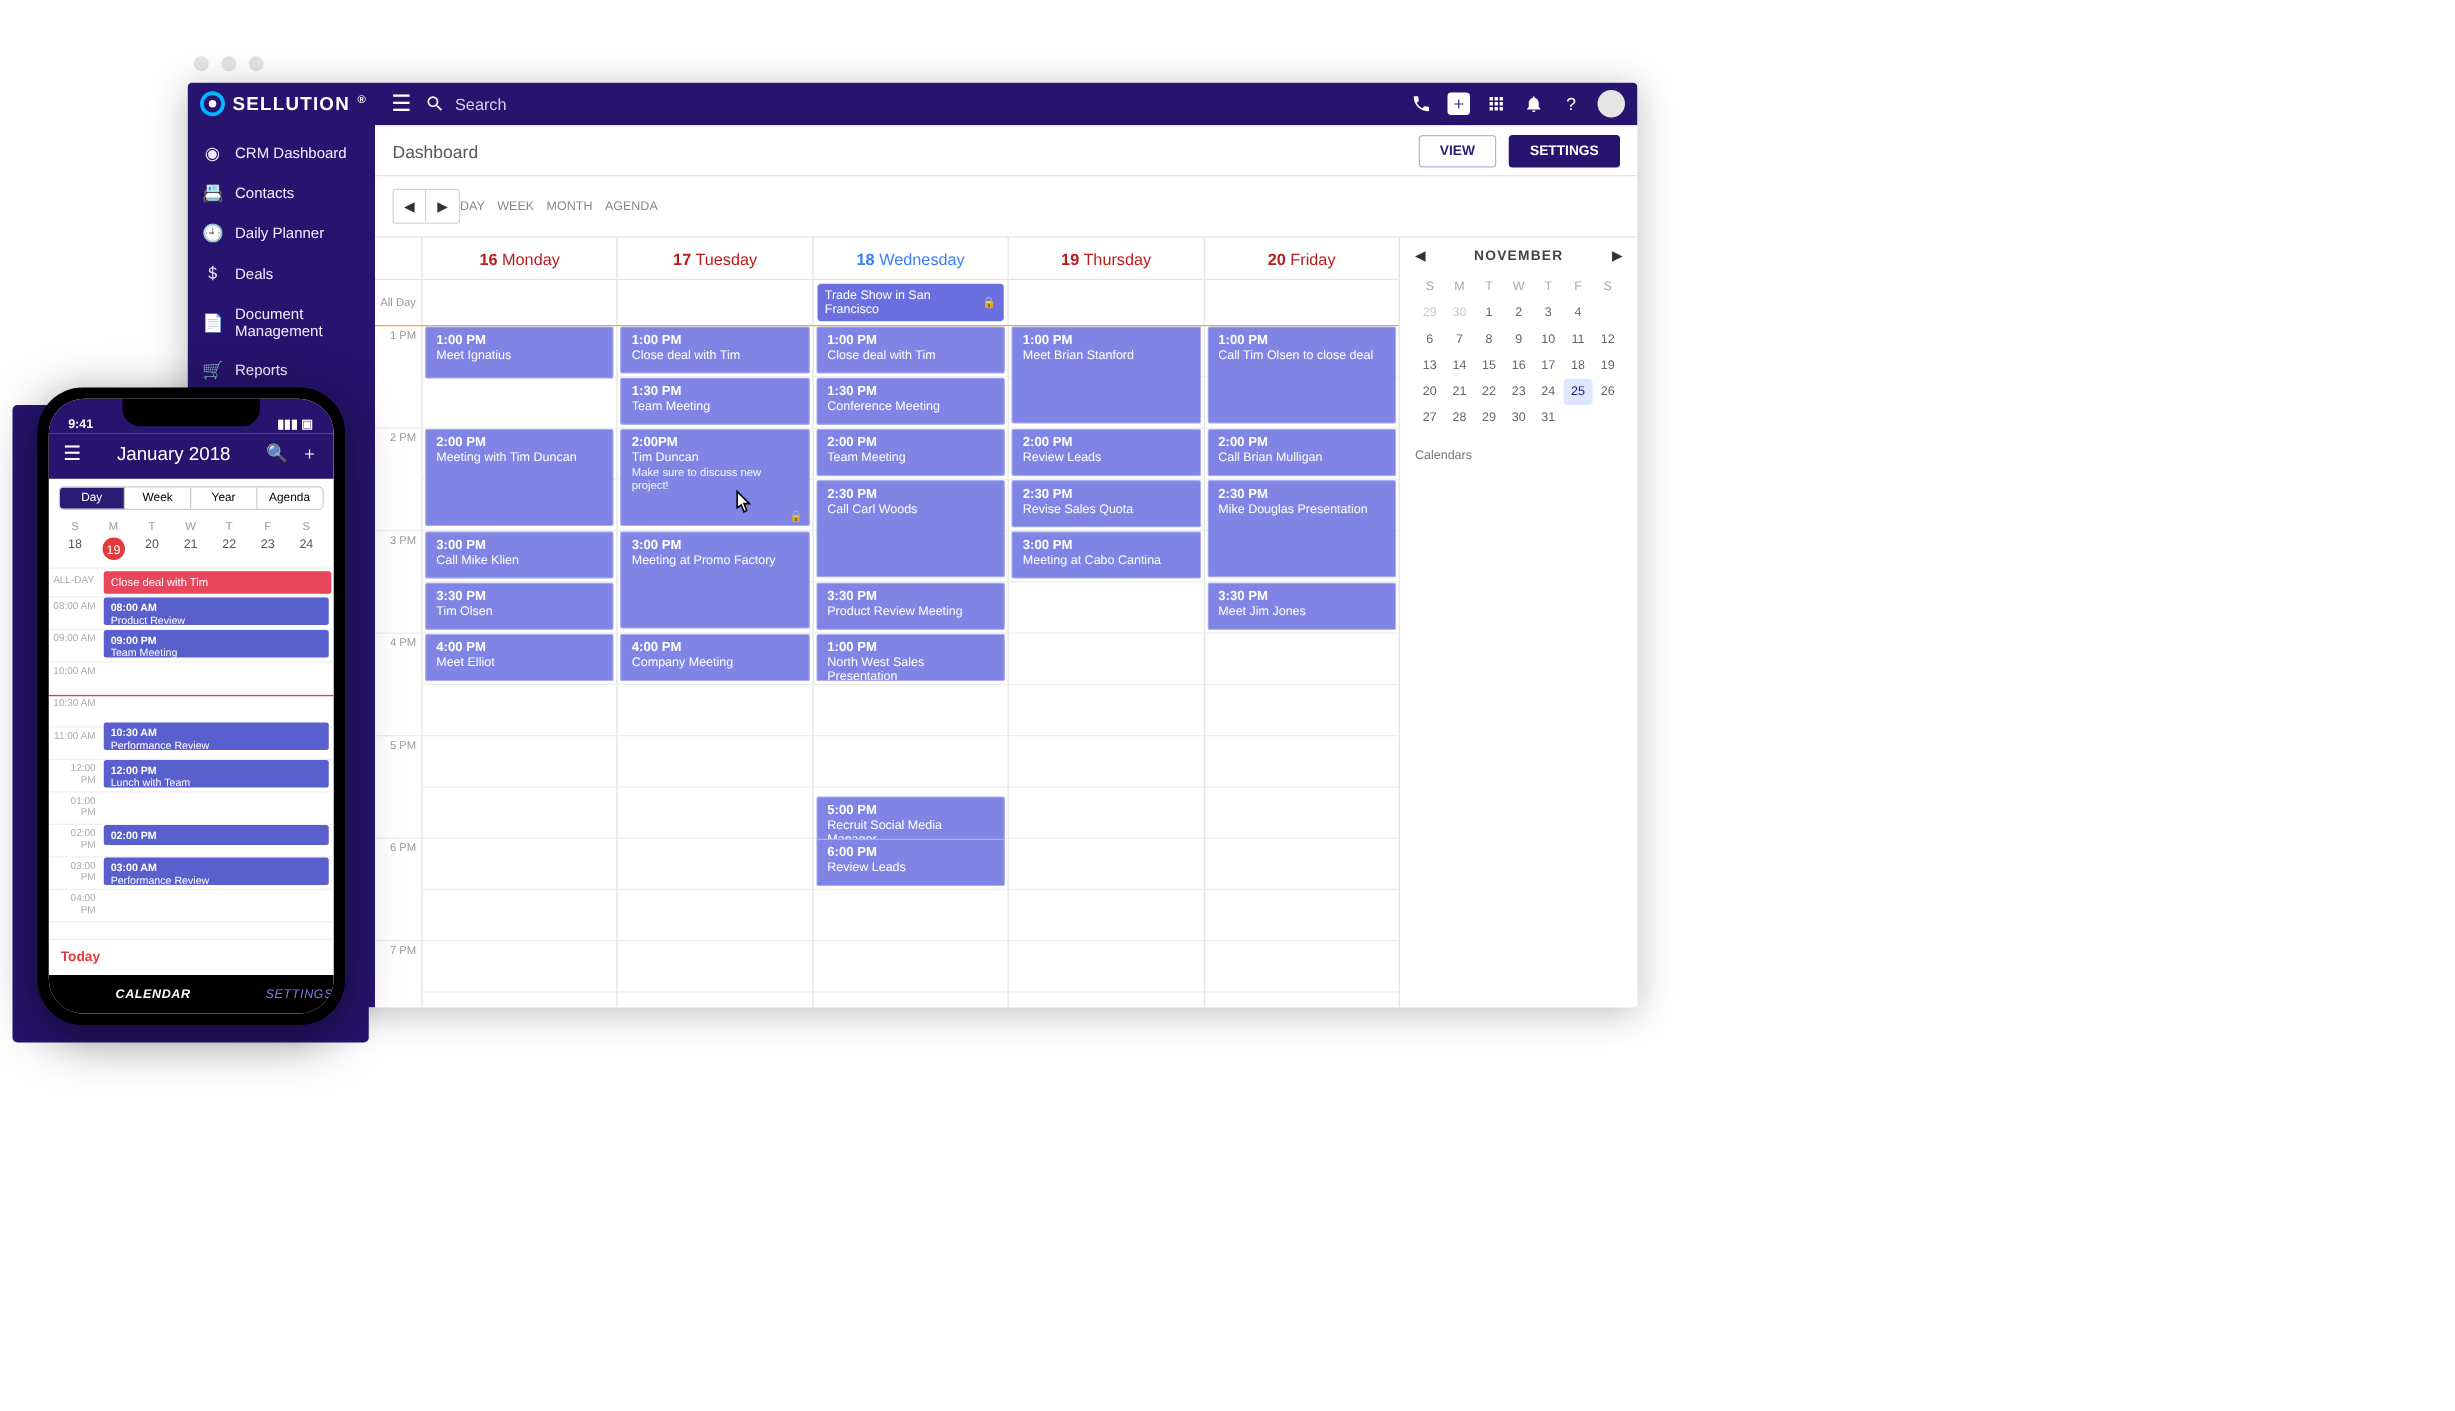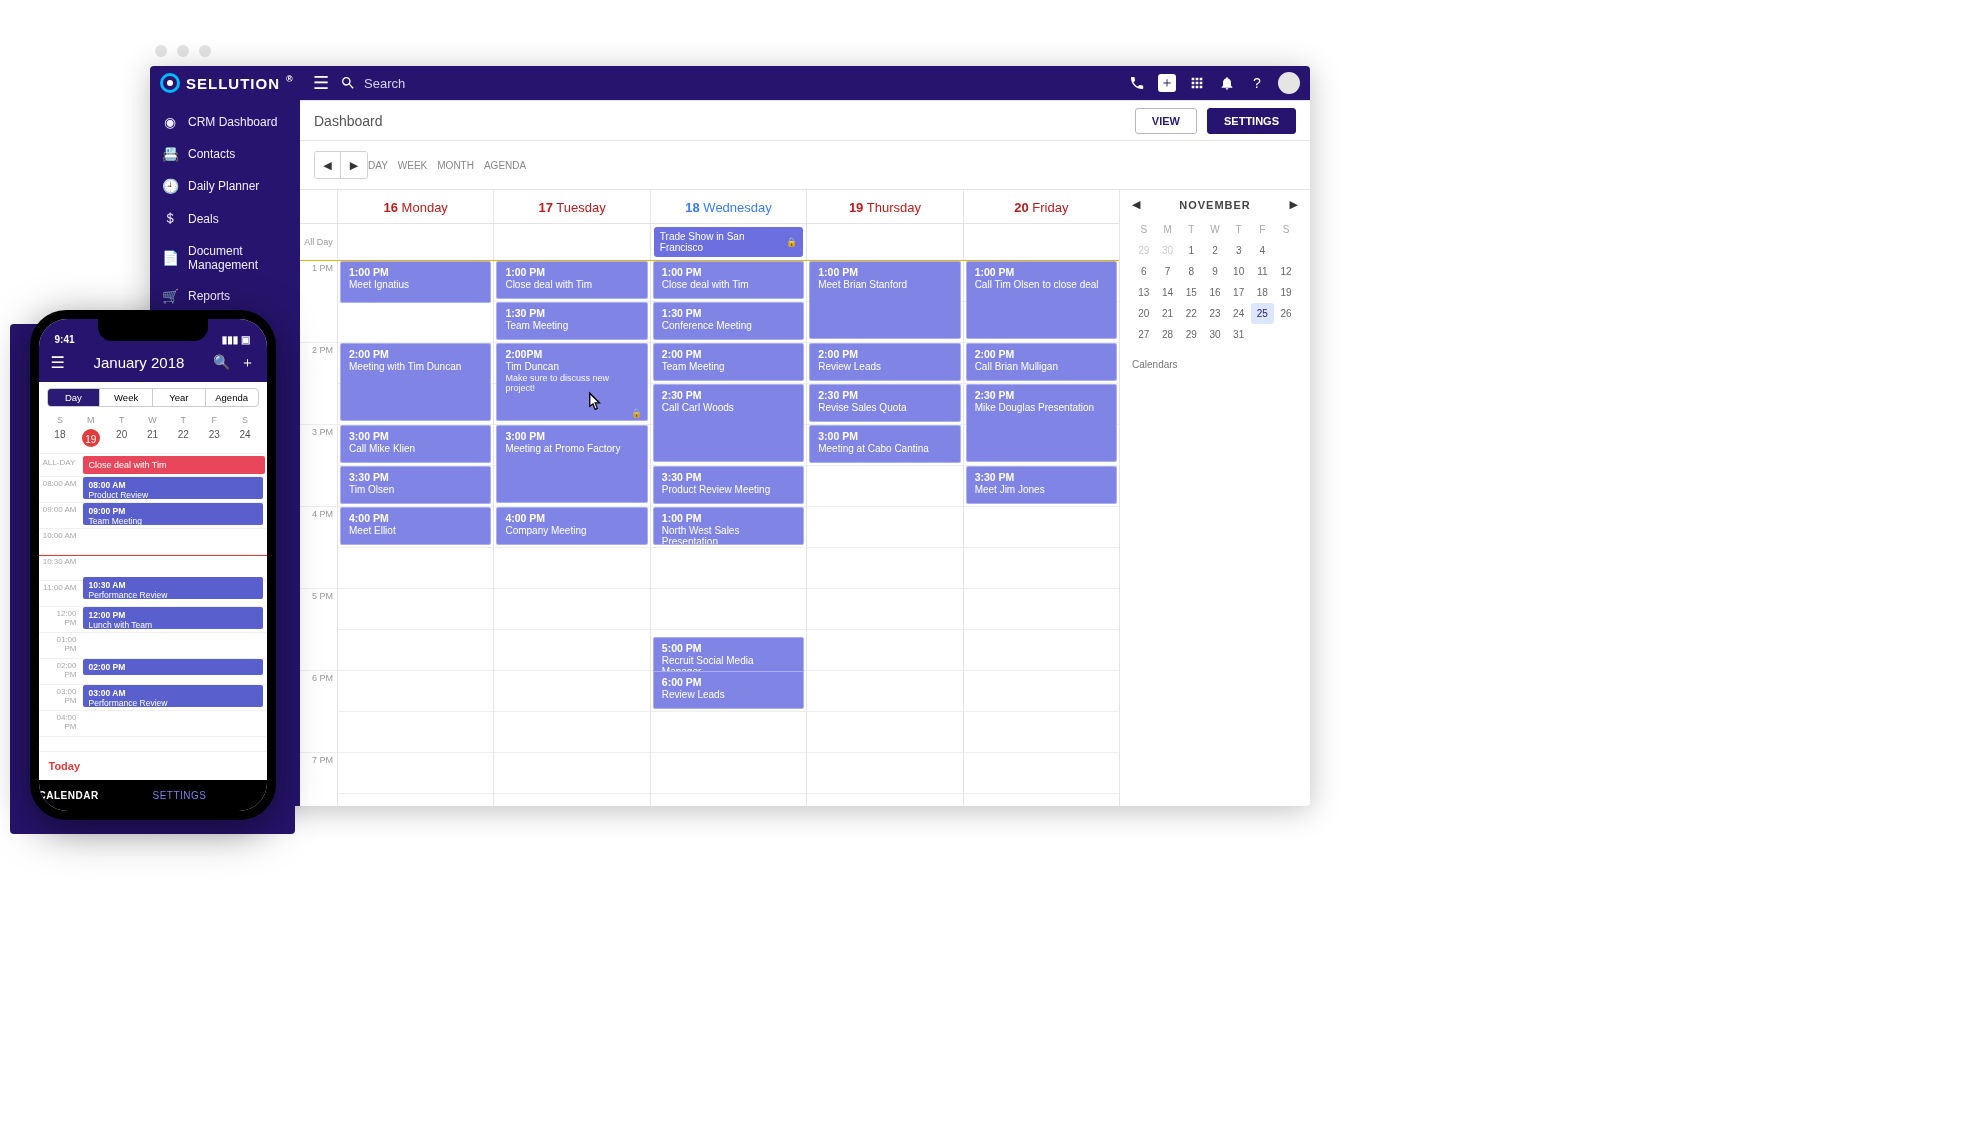--- a/index.html
+++ b/index.html
@@ -132,21 +132,21 @@
 .p-row { display: flex; border-bottom: 1px solid #f0f0f0; height: 26px; }
 .p-row .g { width: 42px; font-size: 8px; color: #aaa; text-align: right; padding: 2px 4px; }
 .p-row .c { flex: 1; position: relative; }
 .p-now { position: absolute; left: 0; right: 0; border-top: 1.5px solid #e33b3b; }
 .p-now::before { content:""; position:absolute; left:0; top:-7px; font-size:7px; color:#e33b3b; }
 .p-ev { position: absolute; left: 44px; right: 4px; background: #5a5fce; color: #fff; font-size: 8.5px; padding: 3px 6px; border-radius: 2px; }
 .p-ev .t { font-weight: 600;}
 
 .p-today-row { padding: 8px 10px; font-size: 11px; color: #e33b3b; border-top: 1px solid #eee; font-weight:600;}
 .p-tabs { background: #000; color: #fff; display: flex; font-size: 10px; }
-.p-tabs div { flex: 1; text-align: left; padding: 10px 0; letter-spacing: .5px; }
+.p-tabs div { flex: 1; text-align: right; padding: 10px 0; letter-spacing: .5px; font-style: italic; }
 .p-tabs .act { color: #fff; font-weight: 600; }
 .p-tabs .ina { color: #7c7fe8; }
 
 .svg-ico{width:16px;height:16px;fill:currentColor;}
 </style>
 </head>
 <body>
 
 <div class="chrome-dots">
     <span></span>

